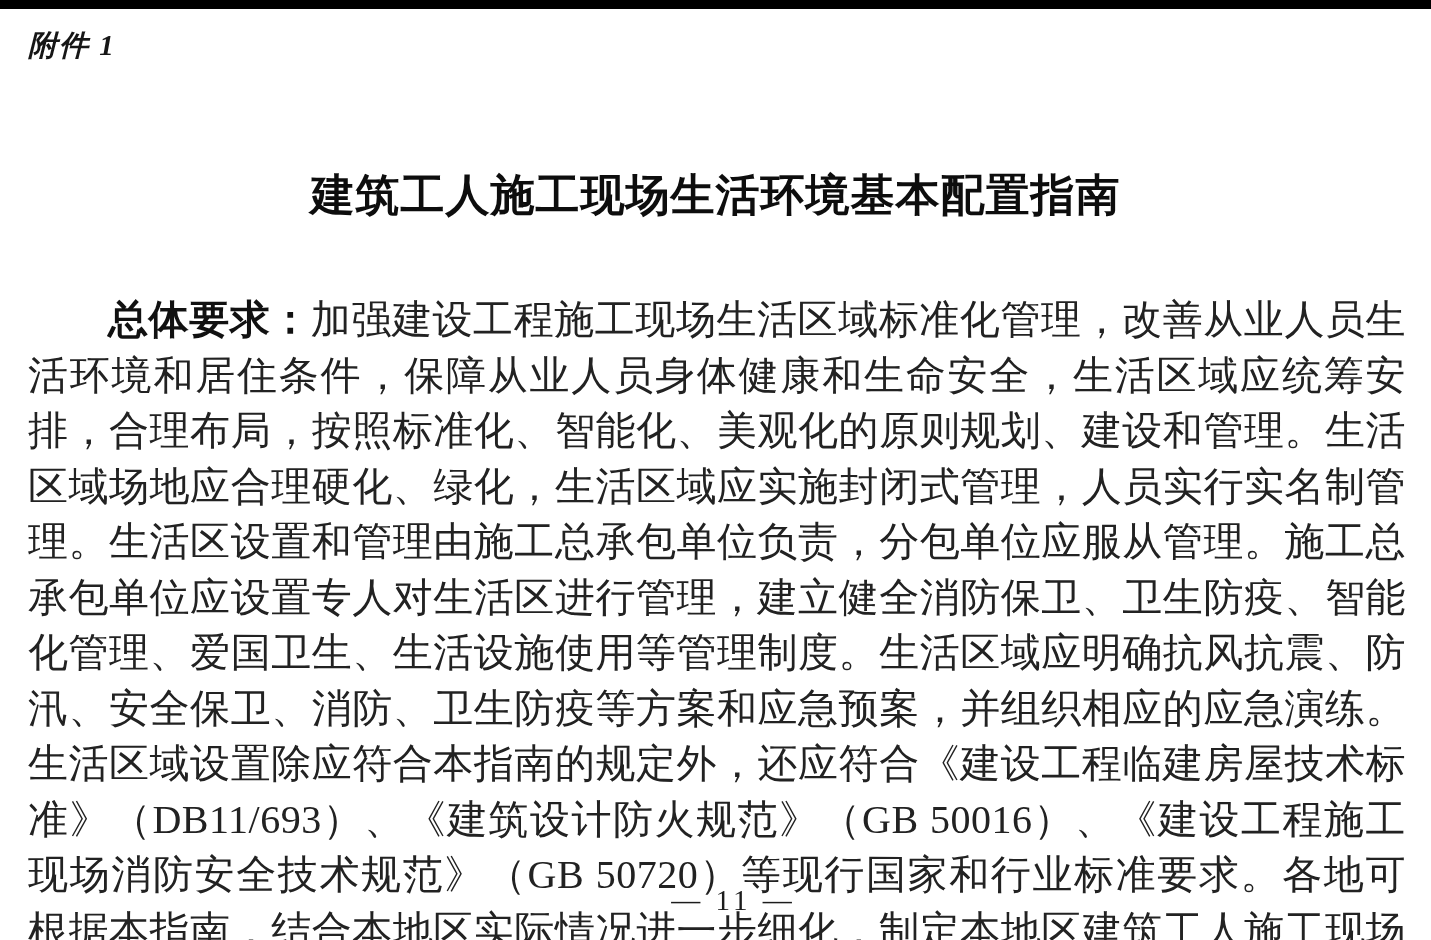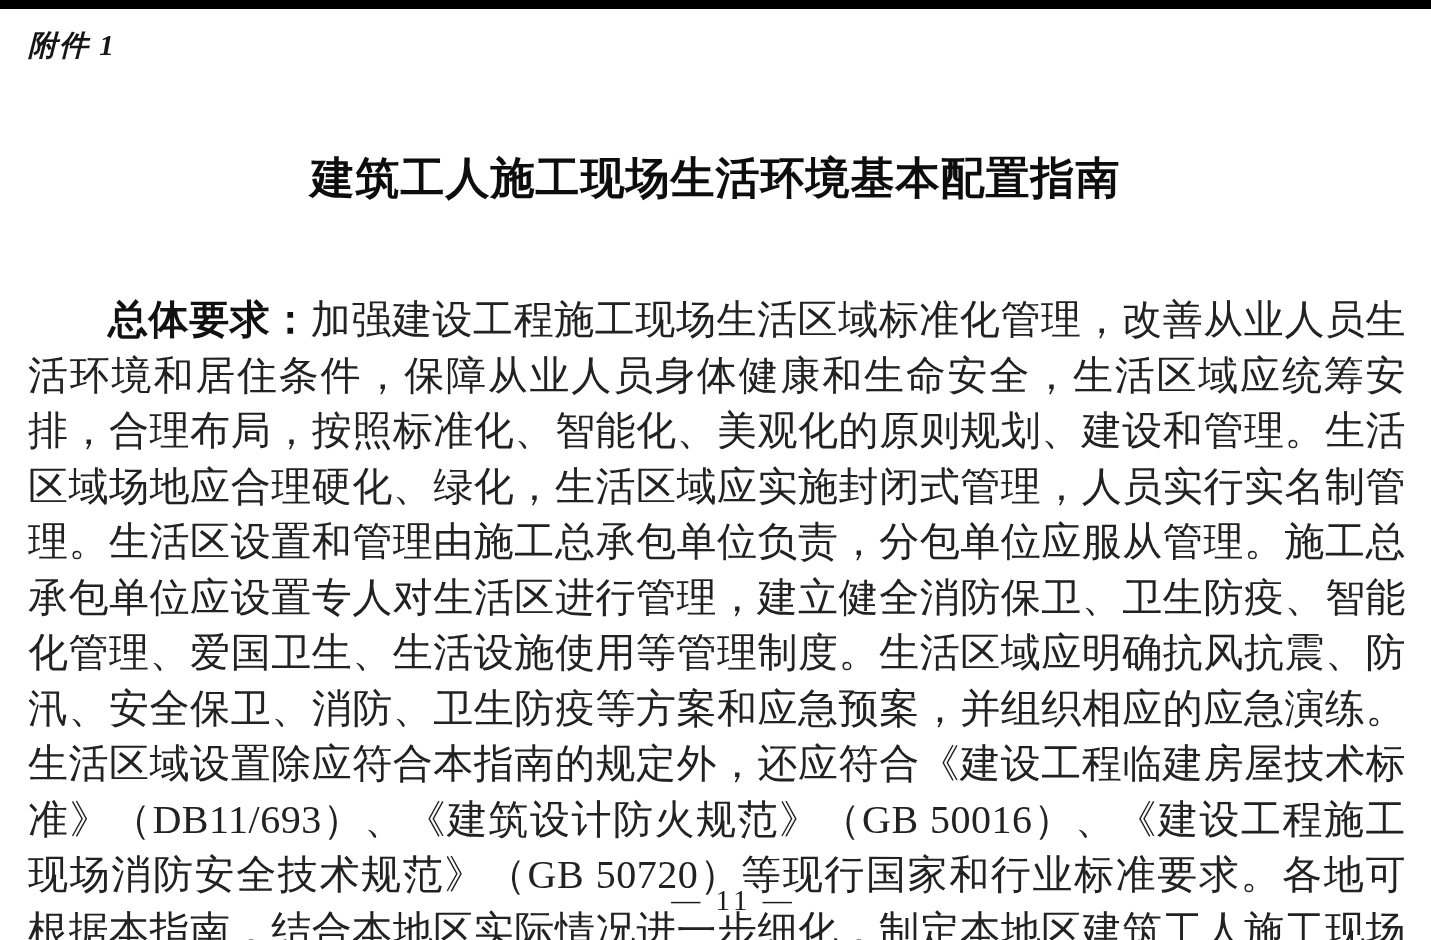--- a/index.html
+++ b/index.html
@@ -24,21 +24,21 @@
     position: absolute;
     top: 26px; left: 28px;
     font-size: 29px;
     font-weight: 600;
     color: #161616;
     letter-spacing: 2px;
     font-style: italic;
   }
   .doc-title {
     position: absolute;
-    top: 120px; left: 0;
+    top: 137px; left: 0;
     width: 100%;
     text-align: center;
     font-size: 44px;
     font-weight: bold;
     color: #0d0d0d;
     letter-spacing: 1px;
   }
   .body-paragraph {
     position: absolute;
     top: 252px; left: 28px;

